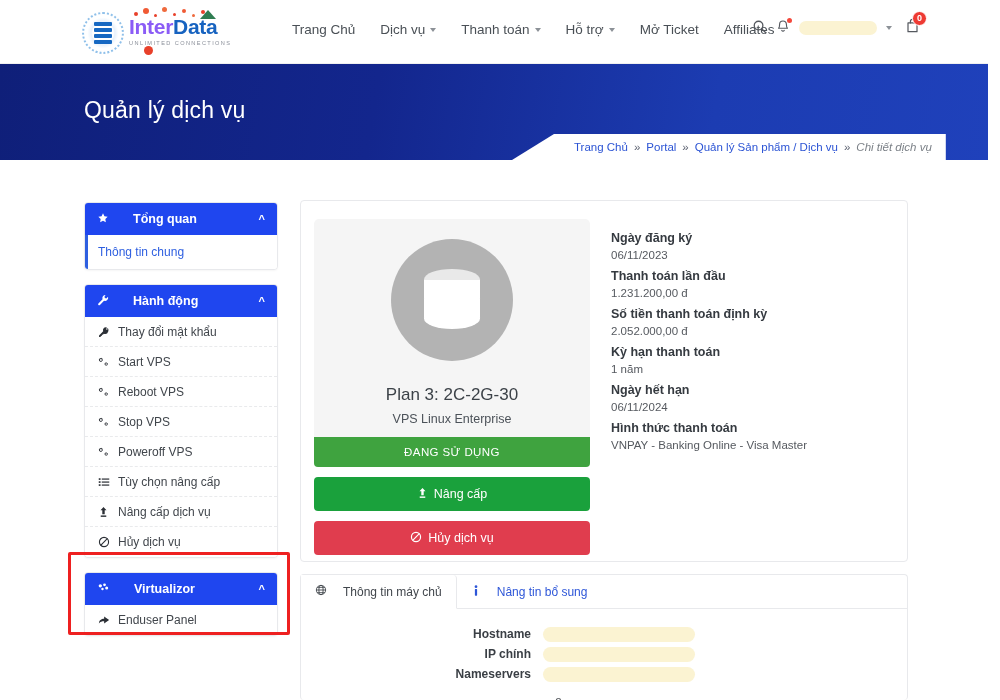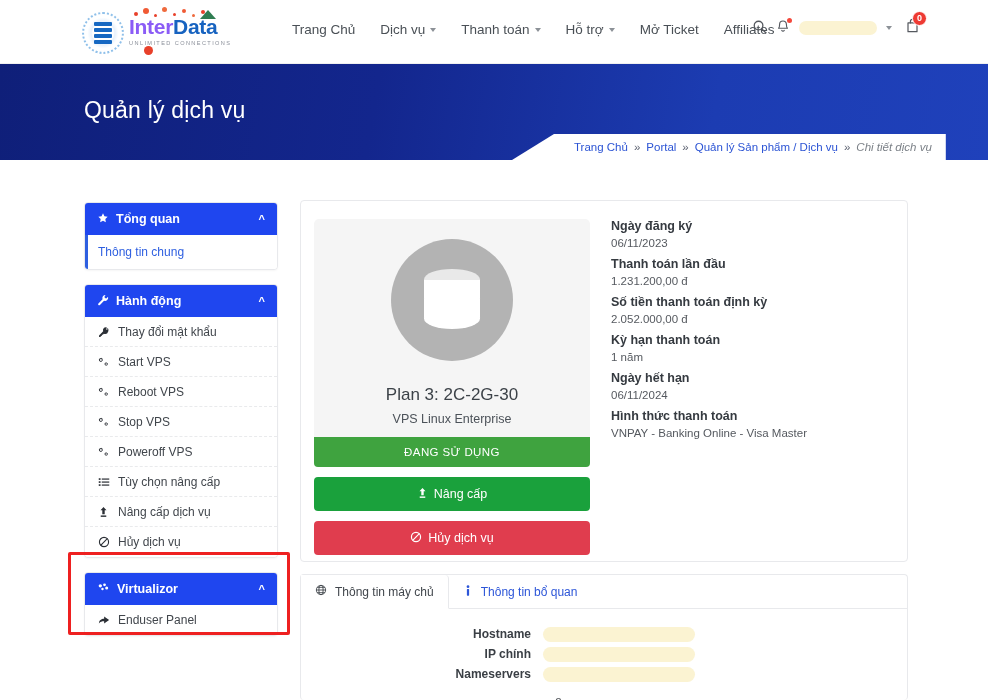--- a/index.html
+++ b/index.html
@@ -91,21 +91,21 @@
 
   
   .sidebar { position: absolute; left: 84px; top: 202px; width: 194px; }
   .panel {
     background: #fff; border: 1px solid #e8e9ec; border-radius: 4px;
     margin-bottom: 14px; overflow: hidden;
     box-shadow: 0 1px 2px rgba(0,0,0,0.04);
   }
   .panel-head {
     background: #1f46ef; color: #fff; height: 32px; display: flex; align-items: center;
-    padding: 0 12px; font-size: 12.5px; font-weight: bold; gap: 7px;
+    padding: 0 12px; font-size: 12.5px; font-weight: bold; gap: 24px;
   }
   .panel-head .chev { margin-left: auto; font-size: 11px; }
   .panel-body { background: #fff; }
   .side-link {
     display: flex; align-items: center; gap: 8px; height: 30px; padding: 0 12px;
     font-size: 12px; color: #41464c; text-decoration: none;
     border-bottom: 1px dashed #e9eaec;
   }
   .side-link:last-child { border-bottom: none; }
   .side-link.active { color: #2e5fe0; border-left: 3px solid #2e5fe0; padding-left: 10px; height: 34px; }
@@ -150,33 +150,33 @@
     display: flex; align-items: center; justify-content: center;
     font-size: 11.5px; letter-spacing: 0.4px;
   }
   .btn {
     height: 34px; border-radius: 4px; display: flex; align-items: center; justify-content: center;
     gap: 6px; font-size: 12.5px; color: #fff; margin-top: 10px; cursor: pointer; border: none; width: 100%;
   }
   .btn-green { background: #1aa13c; text-align: center; }
   .btn-red   { background: #e03d4e; }
 
-  .details { position: absolute; left: 310px; top: 18px; width: 280px; }
+  .details { position: absolute; left: 310px; top: 30px; width: 280px; }
   .dl-label { font-size: 12.5px; color: #353a40; font-weight: bold; margin-top: 8px; }
   .dl-label:first-child { margin-top: 0; }
   .dl-value { font-size: 11.5px; color: #55595f; margin-top: 4px; }
 
   
   .tabcard {
     position: absolute; left: 300px; top: 574px; width: 608px; height: 126px;
     background: #fff; border: 1px solid #e8e9ec; border-radius: 4px; border-bottom: none;
   }
   .tabs { display: flex; height: 34px; border-bottom: 1px solid #e8e9ec; }
   .tab {
-    display: flex; align-items: center; gap: 8px; padding: 0 14px; font-size: 12px;
+    display: flex; align-items: center; gap: 16px; padding: 0 14px; font-size: 12px;
     height: 34px; cursor: pointer; color: #2d56d8;
   }
   .tab.active {
     color: #41464c; background: #fff; border: 1px solid #e8e9ec;
     border-bottom: 1px solid #fff; border-top: none; border-left: none;
     margin-bottom: -1px; border-radius: 0 4px 0 0;
   }
   .srv-rows { padding: 18px 0 0 0; }
   .srv-row { display: flex; align-items: flex-start; margin-bottom: 3px; }
   .srv-label { width: 242px; text-align: right; font-size: 12px; color: #3a3f45; font-weight: bold; padding-right: 12px; }
@@ -503,21 +503,21 @@
         </span>
         <span>Thông tin máy chủ</span>
       </div>
       <div class="tab">
         <span>
           <svg width="10" height="12" viewBox="0 0 10 14" fill="#2d56d8">
               <circle cx="5" cy="2" r="1.6"></circle>
               <rect x="3.7" y="4.8" width="2.6" height="7.6" rx="0.6"></rect>
             </svg>
         </span>
-        <span>Thông tin bổ quan</span>
+        <span>Nâng tin bổ sung</span>
       </div>
     </div>
 
     <div class="srv-rows">
       <div class="srv-row">
         <div class="srv-label">Hostname</div>
         <div class="srv-val">
           <span class="redact" style="width:152px;"></span>
         </div>
       </div>

